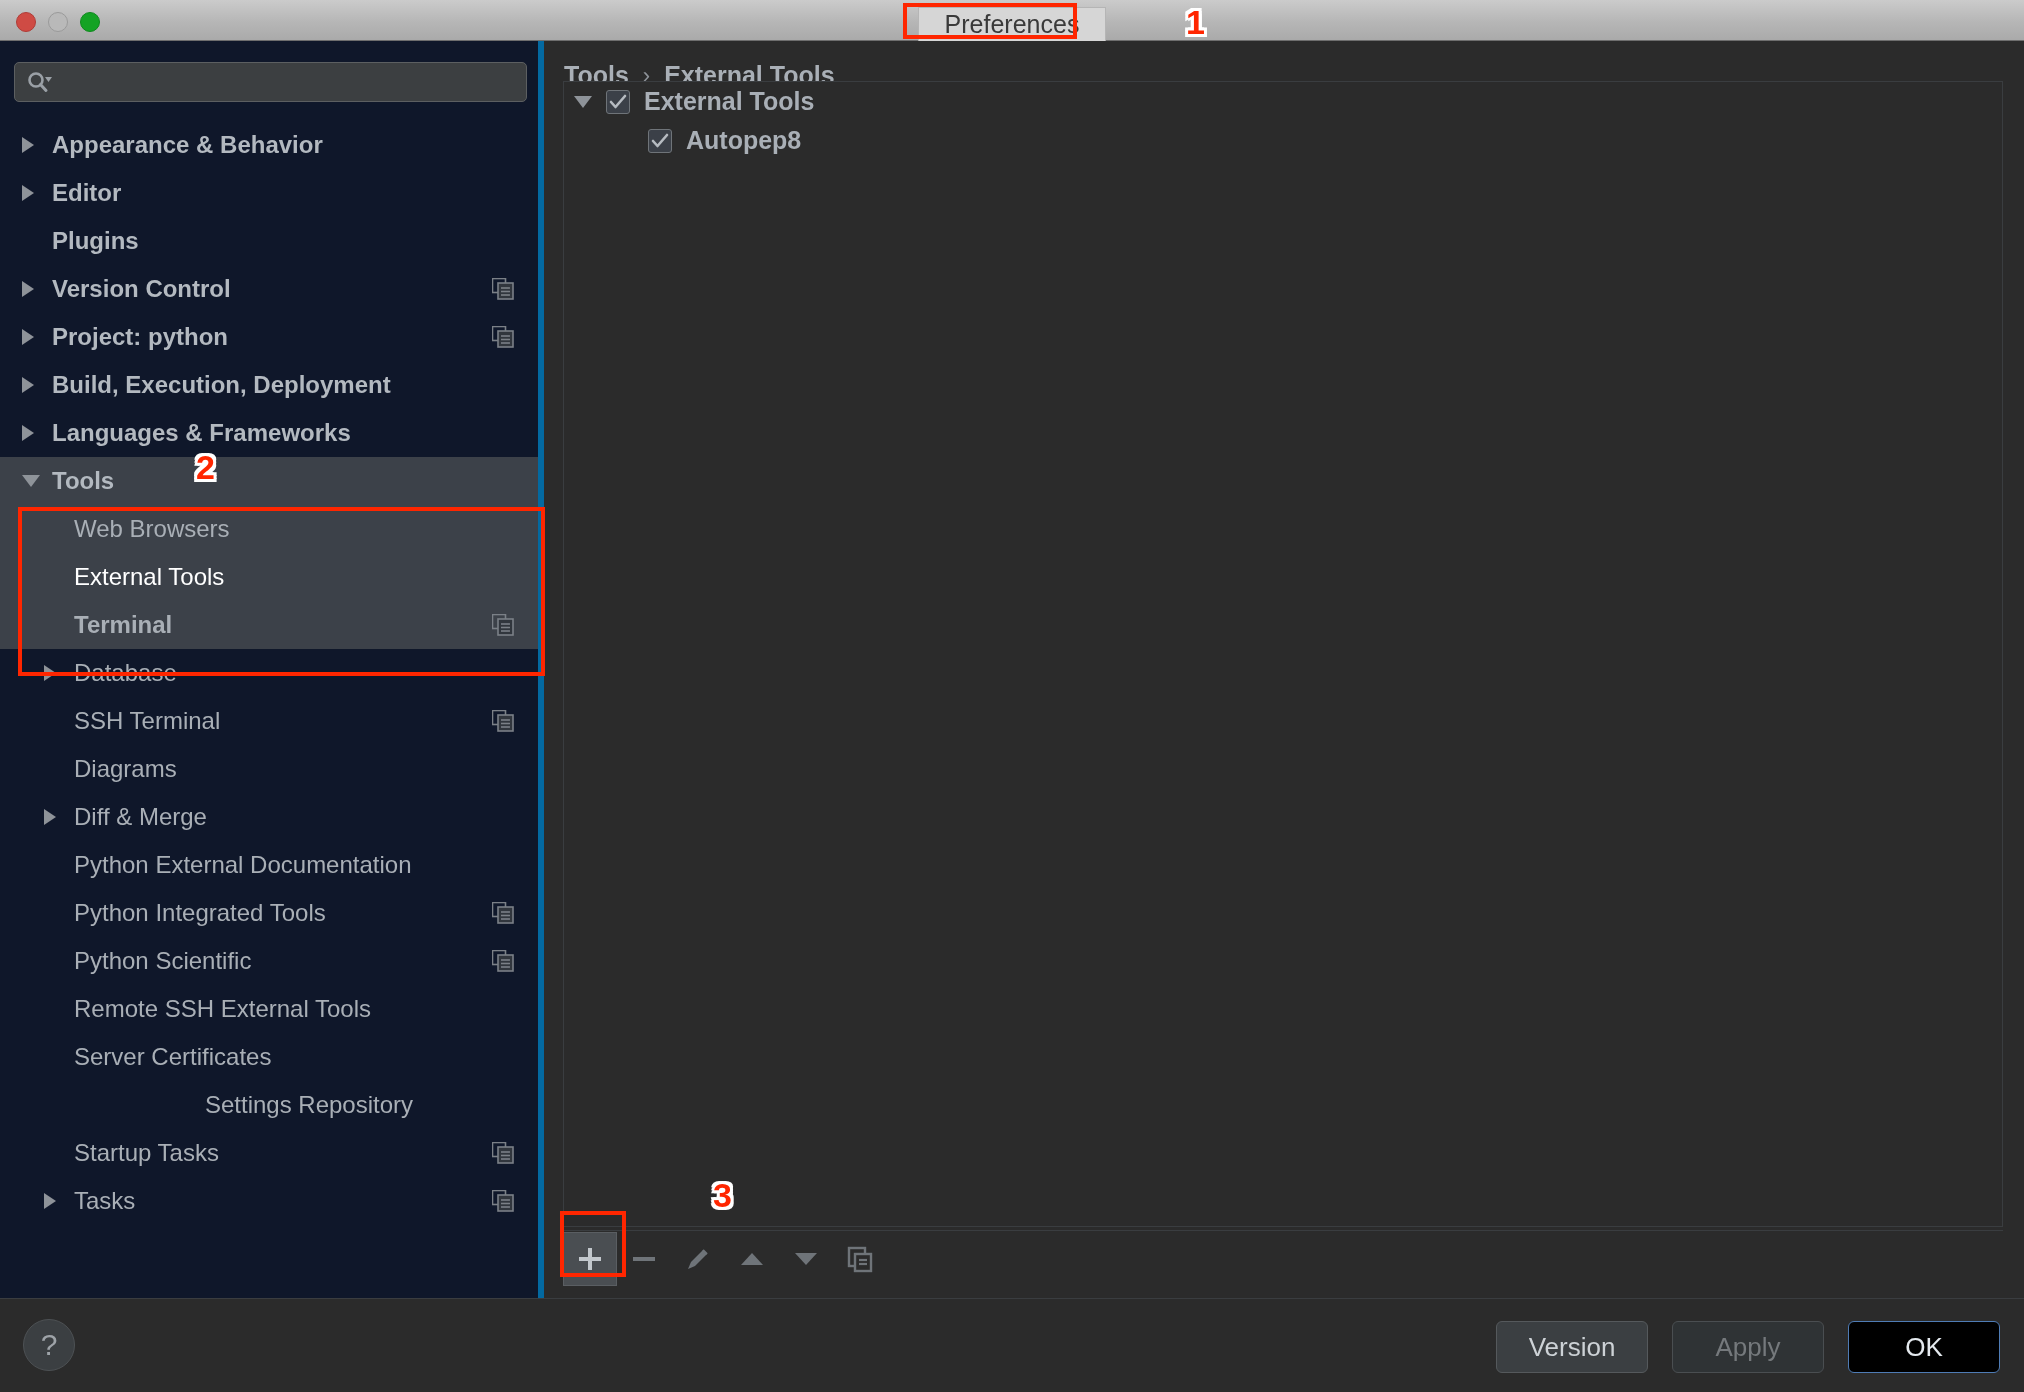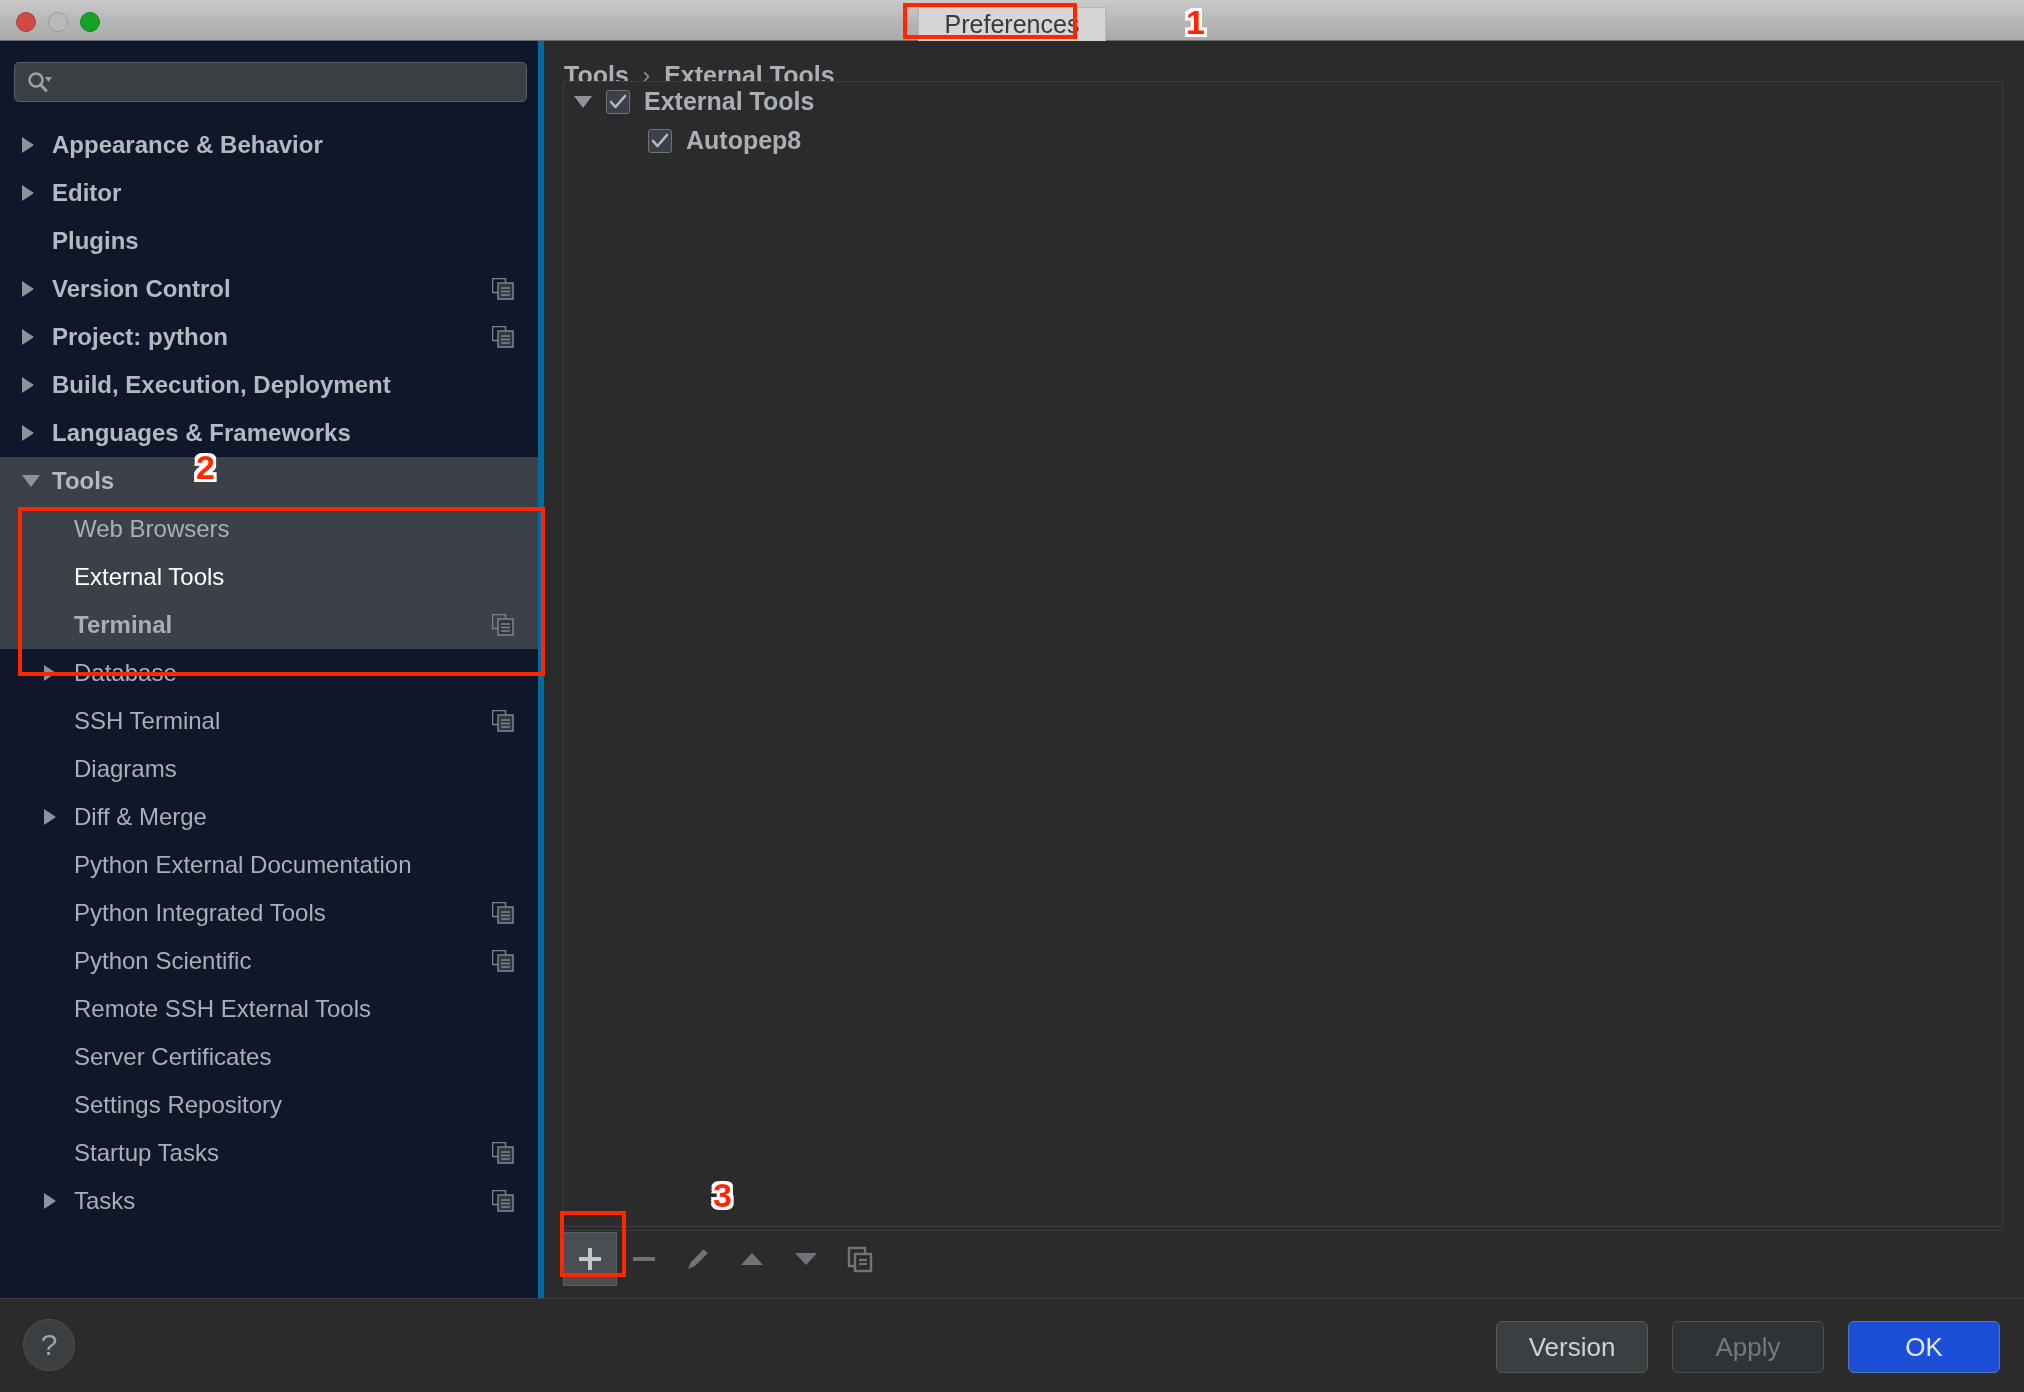--- a/index.html
+++ b/index.html
@@ -285,21 +285,21 @@
     height: 52px;
     min-width: 152px;
     padding: 0 28px;
     border-radius: 6px;
     font-size: 26px;
     display: flex; align-items: center; justify-content: center;
     box-sizing: border-box;
   }
   .fbtn.cancel { background: #3b3f42; border: 1px solid #55595c; color: #cdd2d6; }
   .fbtn.apply  { background: #2f3335; border: 1px solid #4a4e51; color: #75797c; }
-  .fbtn.ok     { background: #1d4ed8; border: 1px solid #4f7cb5; color: #e4e9ee; }
+  .fbtn.ok     { background: #000000; border: 1px solid #4f7cb5; color: #e4e9ee; }
 
   
   .side-scroll {
     position: absolute;
     right: 1px; top: 0;
     width: 4px; height: 1257px;
     background: transparent;
   }
 </style>
 </head>
@@ -469,21 +469,21 @@
             </svg>
           </div>
           <div class="row child2" style="padding-left: 44px;">
             <div class="tw"></div>
             <span class="label">Remote SSH External Tools</span>
           </div>
           <div class="row child2" style="padding-left: 44px;">
             <div class="tw"></div>
             <span class="label">Server Certificates</span>
           </div>
-          <div class="row child2" style="padding-left: 44px;">
+          <div class="row child2" style="padding-left: 44px; justify-content: center;">
             <div class="tw"></div>
             <span class="label">Settings Repository</span>
           </div>
           <div class="row child2" style="padding-left: 44px;">
             <div class="tw"></div>
             <span class="label">Startup Tasks</span>
             <svg class="copyicon" viewBox="0 0 22 22">
               <rect x="0.5" y="0.5" width="13" height="14" fill="none" stroke="#7b8087" stroke-width="1.6"></rect>
               <rect x="6" y="5" width="15" height="16" fill="#31363d" stroke="#7b8087" stroke-width="1.6"></rect>
               <line x1="9" y1="10" x2="18" y2="10" stroke="#7b8087" stroke-width="1.6"></line>

